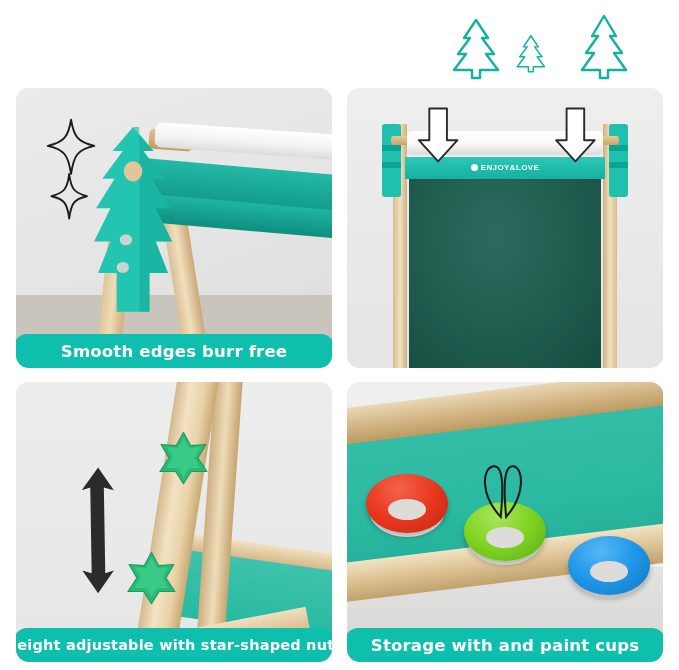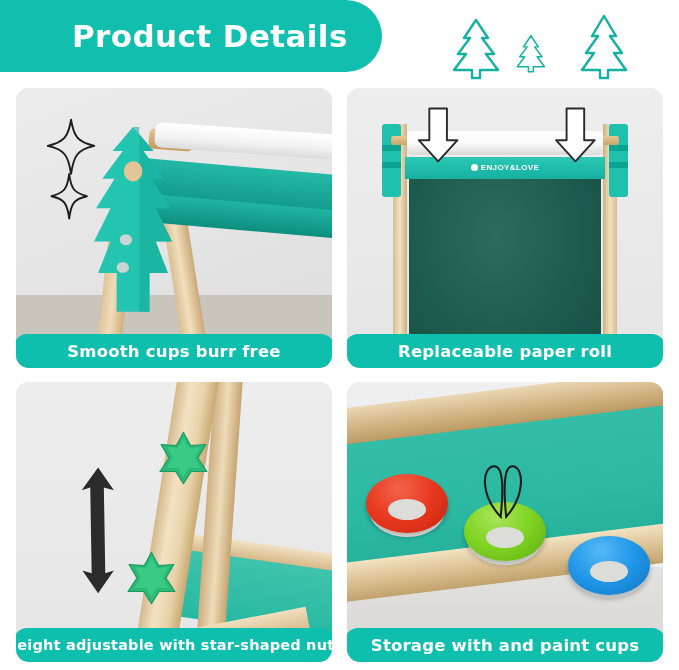--- a/index.html
+++ b/index.html
@@ -185,23 +185,20 @@
   .p4-cup2{left:37%;top:43%;width:26%;height:21%;}
   .p4-cup2 .ring{background:radial-gradient(ellipse at 40% 25%,#a8e55c 0%,#7ed321 50%,#5faa13 100%);}
   .p4-cup3{left:70%;top:55%;width:26%;height:21%;}
   .p4-cup3 .ring{background:radial-gradient(ellipse at 40% 25%,#55b8f5 0%,#1f96e8 50%,#1274bd 100%);}
   .p4-antenna{position:absolute;left:36%;top:27%;width:26%;height:22%;}
 </style>
 </head>
 <body>
 
 <div class="header-wrap">
-  <div class="header-bar">
-    <div class="header-title">Product Details</div>
-  </div>
 
   <svg class="trees" viewBox="0 0 200 66">
     <g fill="none" stroke="#13b2a0" stroke-width="2.4" stroke-linejoin="round" stroke-linecap="round">
 
       <g>
         <path d="M24 6 L36 24 L30 24 L42 40 L34 40 L46 56 L28 56 L28 64 L20 64 L20 56 L2 56 L14 40 L6 40 L18 24 L12 24 Z"></path>
       </g>
 
       <g transform="translate(64,18) scale(0.62)">
         <path d="M24 6 L36 24 L30 24 L42 40 L34 40 L46 56 L28 56 L28 64 L20 64 L20 56 L2 56 L14 40 L6 40 L18 24 L12 24 Z"></path>
@@ -239,21 +236,21 @@
         <circle cx="30" cy="152" r="6" fill="#c9d4d3"></circle>
       </svg>
 
       <svg class="p1-sparkles" viewBox="0 0 70 120">
         <g fill="none" stroke="#1c1c1c" stroke-width="2" stroke-linejoin="round">
           <path d="M33 4 C36 22 40 28 58 32 C40 36 36 42 33 62 C30 42 26 36 8 32 C26 28 30 22 33 4 Z"></path>
           <path d="M31 62 C33 78 36 82 50 86 C36 89 33 94 31 110 C29 94 26 89 12 86 C26 82 29 78 31 62 Z"></path>
         </g>
       </svg>
     </div>
-    <div class="caption">Smooth cups burr free</div>
+    <div class="caption">Smooth edges burr free</div>
   </div>
 
   <div class="panel">
     <div class="photo">
       <div class="p2-bg"></div>
       <div class="p2-postL"></div>
       <div class="p2-postR"></div>
       <div class="p2-clipL"></div>
       <div class="p2-clipR"></div>
       <div class="p2-dowelL"></div>
@@ -269,21 +266,20 @@
 
       <div class="p2-board"></div>
 
       <svg class="p2-arrows" viewBox="0 0 320 70">
         <g fill="#ffffff" stroke="#2b2b2b" stroke-width="2.2" stroke-linejoin="round">
           <path d="M74 4 L94 4 L94 40 L106 40 L84 64 L62 40 L74 40 Z"></path>
           <path d="M230 4 L250 4 L250 40 L262 40 L240 64 L218 40 L230 40 Z"></path>
         </g>
       </svg>
     </div>
-    <div class="caption">Replaceable paper roll</div>
   </div>
 
   <div class="panel">
     <div class="photo">
       <div class="p3-bg"></div>
       <div class="p3-trayRail"></div>
       <div class="p3-tray"></div>
       <div class="p3-legBack"></div>
       <div class="p3-legMain"></div>
       <div class="p3-legCross"></div>

